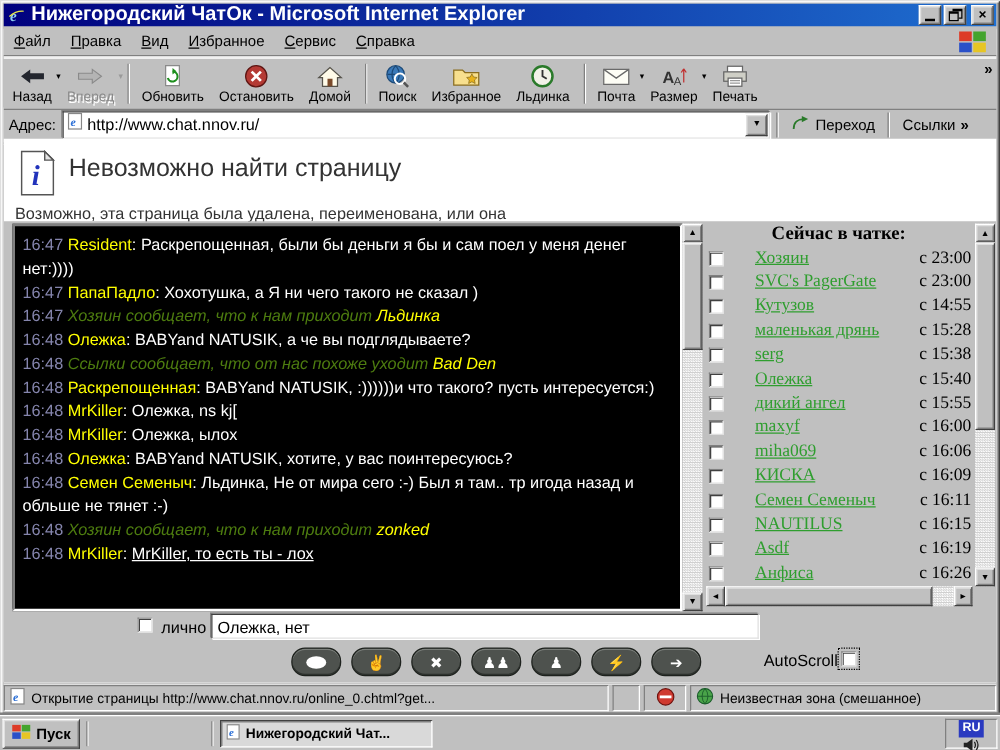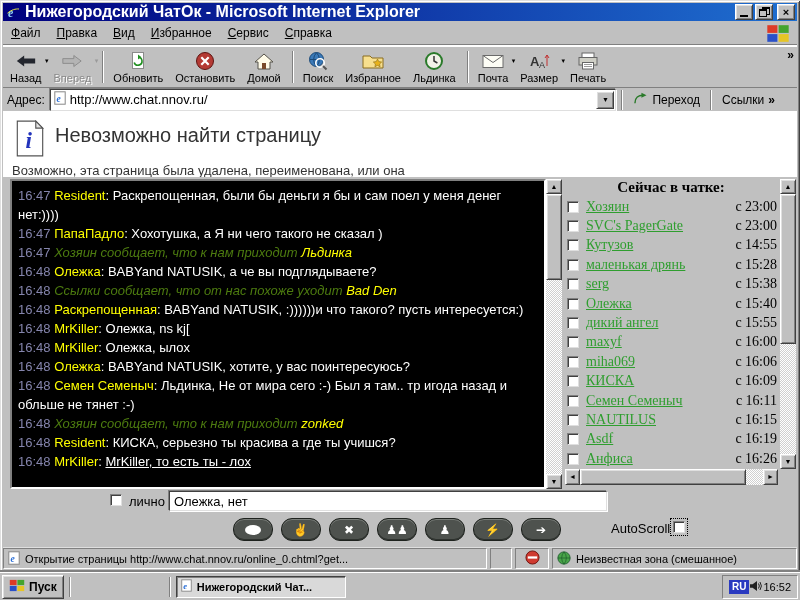--- a/index.html
+++ b/index.html
@@ -73,21 +73,21 @@
   .sbtn{position:absolute;width:16px;height:15px;background:#c0c0c0;border:1px solid;border-color:#fff #404040 #404040 #fff;
         box-shadow:inset 1px 1px 0 #dfdfdf,inset -1px -1px 0 #808080;display:flex;align-items:center;justify-content:center;
         font-size:7px;color:#000;box-sizing:border-box;}
   .sthumb{position:absolute;background:#c0c0c0;border:1px solid;border-color:#fff #404040 #404040 #fff;
           box-shadow:inset 1px 1px 0 #dfdfdf,inset -1px -1px 0 #808080;box-sizing:border-box;}
   .chat-vsb{left:543px;top:2px;width:16px;height:310px;}
   
   .userpanel{position:absolute;left:562px;top:2px;width:232px;height:308px;font-family:"Liberation Serif",serif;}
   .ul-title{position:absolute;left:0;top:0;width:212px;text-align:center;font-weight:bold;font-size:15px;color:#000;}
   .ul-rows{position:absolute;left:2px;top:18px;width:210px;}
-  .urow{height:19.4px;display:flex;align-items:center;gap:7px;}
+  .urow{height:19.4px;display:flex;align-items:center;gap:25px;}
   .cb{width:12px;height:12px;background:#fff;border:1px solid;border-color:#808080 #dfdfdf #dfdfdf #808080;
       box-shadow:inset 1px 1px 0 #404040,inset -1px -1px 0 #fff;box-sizing:border-box;flex:0 0 auto;}
   .uname{color:#2f9e2f;text-decoration:underline;font-size:14px;flex:1;white-space:nowrap;overflow:hidden;}
   .usince{color:#000;font-size:14px;text-align:right;white-space:nowrap;}
   .ul-vsb{left:215px;top:0;width:16px;height:290px;}
   .ul-hsb{left:0;top:290px;width:213px;height:16px;}
   
   .inputrow{position:absolute;left:0;top:314px;width:794px;height:22px;}
   .priv-cb{position:absolute;left:107px;top:3px;}
   .priv-label{position:absolute;left:126px;top:3px;font-size:13px;}
@@ -114,21 +114,21 @@
   .taskbar{position:absolute;left:0;top:572px;width:800px;height:28px;background:#c0c0c0;
            border-top:1px solid #fff;box-shadow:0 -2px 0 #808080;display:flex;align-items:center;padding:0 2px;box-sizing:border-box;gap:3px;}
   .startbtn{height:22px;display:flex;align-items:center;gap:4px;padding:0 6px;font-weight:bold;font-size:12px;
             background:#c0c0c0;border:1px solid;border-color:#fff #404040 #404040 #fff;box-shadow:inset 1px 1px 0 #dfdfdf,inset -1px -1px 0 #808080;}
   .tb-div{width:1px;height:20px;background:#808080;border-right:1px solid #fff;margin:0 2px;}
   .qlaunch{width:88px;height:22px;}
   .taskbtn{width:170px;height:22px;display:flex;align-items:center;gap:5px;padding:0 4px;font-weight:bold;font-size:11px;
            background:#d9d9d9;border:1px solid;border-color:#404040 #fff #fff #404040;box-shadow:inset 1px 1px 0 #808080;
            white-space:nowrap;overflow:hidden;box-sizing:border-box;}
   .tray{margin-left:auto;height:22px;border:1px solid;border-color:#808080 #fff #fff #808080;
-        display:flex;align-items:center;gap:0;padding:0 6px;font-size:11px;}
+        display:flex;align-items:center;gap:0;padding:0 6px;font-size:11px;flex-direction:column;}
   .lang{background:#2a3ac0;color:#fff;font-size:10px;font-weight:bold;padding:1px 3px;line-height:1.2;}
 </style>
 </head>
 <body>
 
 <div id="screen">
   <div class="window">
 
     <div class="titlebar">
       <span class="tico">
@@ -334,21 +334,20 @@
             <div class="cline"><span class="m-time">16:47</span> <span class="m-nick">ПапаПадло</span><span class="m-txt">: Хохотушка, а Я ни чего такого не сказал )</span></div>
             <div class="cline"><span class="m-time">16:47</span> <span class="m-sys">Хозяин сообщает, что к нам приходит </span><span class="m-sysnick">Льдинка</span></div>
             <div class="cline"><span class="m-time">16:48</span> <span class="m-nick">Олежка</span><span class="m-txt">: BABYand NATUSIK, а че вы подглядываете?</span></div>
             <div class="cline"><span class="m-time">16:48</span> <span class="m-sys">Ссылки сообщает, что от нас похоже уходит </span><span class="m-sysnick">Bad Den</span></div>
             <div class="cline"><span class="m-time">16:48</span> <span class="m-nick">Раскрепощенная</span><span class="m-txt">: BABYand NATUSIK, :))))))и что такого? пусть интересуется:)</span></div>
             <div class="cline"><span class="m-time">16:48</span> <span class="m-nick">MrKiller</span><span class="m-txt">: Олежка, ns kj[</span></div>
             <div class="cline"><span class="m-time">16:48</span> <span class="m-nick">MrKiller</span><span class="m-txt">: Олежка, ылох</span></div>
             <div class="cline"><span class="m-time">16:48</span> <span class="m-nick">Олежка</span><span class="m-txt">: BABYand NATUSIK, хотите, у вас поинтересуюсь?</span></div>
             <div class="cline"><span class="m-time">16:48</span> <span class="m-nick">Семен Семеныч</span><span class="m-txt">: Льдинка, Не от мира сего :-) Был я там.. тр игода назад и обльше не тянет :-)</span></div>
             <div class="cline"><span class="m-time">16:48</span> <span class="m-sys">Хозяин сообщает, что к нам приходит </span><span class="m-sysnick">zonked</span></div>
-            <div class="cline"><span class="m-time">16:48</span> <span class="m-nick">Resident</span><span class="m-txt">: КИСКА, серьезно ты красива а где ты учишся?</span></div>
             <div class="cline"><span class="m-time">16:48</span> <span class="m-nick">MrKiller</span><span class="m-txt">: </span><span class="m-link">MrKiller, то есть ты - лох</span></div>
           </div>
 
         <div class="sb chat-vsb">
           <span class="sbtn" style="left:0;top:0">▲</span>
           <span class="sthumb" style="left:0;top:15px;width:16px;height:86px"></span>
           <span class="sbtn" style="left:0;bottom:0">▼</span>
         </div>
 
         <div class="userpanel">

